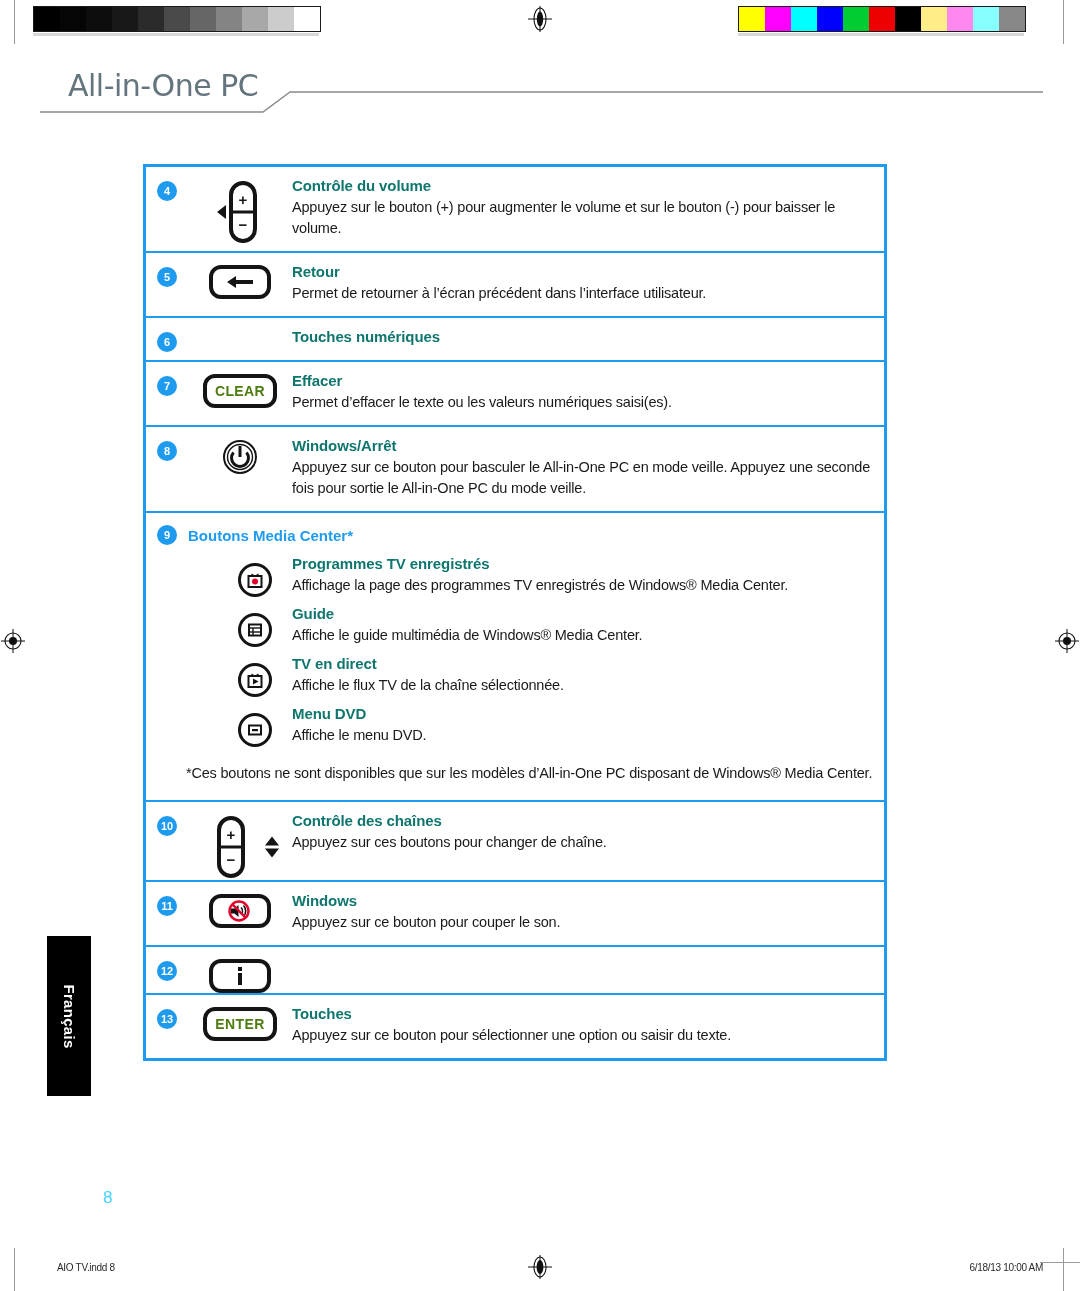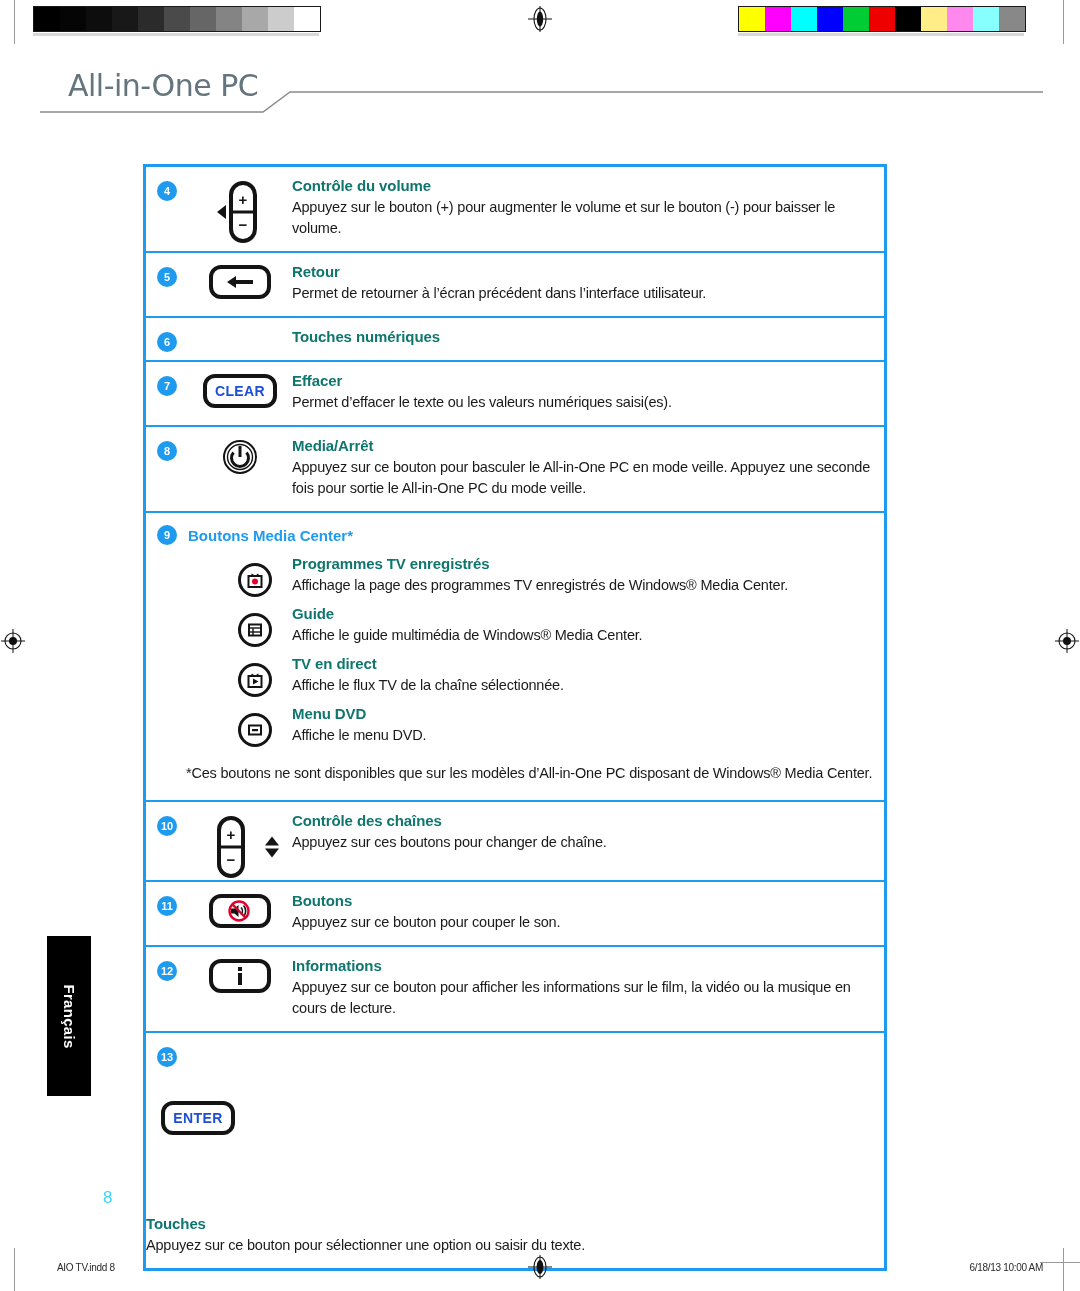--- a/index.html
+++ b/index.html
@@ -92,21 +92,21 @@
     width: 744px;
     border: 3px solid #1e9bef;
     box-sizing: border-box;
     background: #ffffff;
   }
   .row {
     display: flex;
     border-bottom: 2px solid #1e9bef;
     box-sizing: border-box;
   }
-  .row:last-child { border-bottom: none; flex-direction: column; }
+  .row:last-child { border-bottom: none; }
 
   .col-num {
     width: 42px;
     flex: 0 0 42px;
     padding-top: 14px;
     display: flex;
     justify-content: center;
   }
   .badge {
     width: 20px; height: 20px;
@@ -244,21 +244,21 @@
     border-radius: 12px;
     background: #fff;
     min-width: 62px;
     height: 34px;
     display: flex;
     align-items: center;
     justify-content: center;
     font-weight: bold;
     font-size: 14px;
     letter-spacing: 0.4px;
-    color: #1d4ed8;
+    color: #4d7c0f;
     box-sizing: border-box;
     padding: 0 8px;
   }
   .keybtn.wide { min-width: 72px; }
   .keybtn.info { min-width: 62px; font-size: 19px; font-style: normal; }
 
   .circbtn {
     width: 34px; height: 34px;
     border-radius: 50%;
     border: 3px solid #141414;
@@ -436,21 +436,21 @@
       <div>
         <svg width="36" height="36" viewBox="0 0 36 36">
           <circle cx="18" cy="18" r="16" fill="none" stroke="#141414" stroke-width="2"></circle>
           <circle cx="18" cy="18" r="12.5" fill="none" stroke="#141414" stroke-width="1.4"></circle>
           <path d="M11.5 13.5 A8.5 8.5 0 1 0 24.5 13.5" fill="none" stroke="#141414" stroke-width="3"></path>
           <rect x="16.5" y="7" width="3" height="11" fill="#141414"></rect>
         </svg>
       </div>
     </div>
     <div class="col-text">
-      <div class="ttl">Media/Arrêt</div>
+      <div class="ttl">Windows/Arrêt</div>
       <div class="desc">Appuyez sur ce bouton pour basculer le All-in-One PC en mode veille. Appuyez une seconde fois pour sortie le All-in-One PC du mode veille.</div>
     </div>
   </div>
 
   <div class="row" style="display:block;">
     <div class="mc-head">
       <div class="col-num">
         <div class="badge">9</div>
       </div>
       <div class="mc-title">Boutons Media Center*</div>
@@ -558,40 +558,36 @@
         <svg width="28" height="24" viewBox="0 0 28 24">
           <path d="M5 9.5 L8.5 9.5 L12.5 6 L12.5 18 L8.5 14.5 L5 14.5 Z" fill="#141414"></path>
           <path d="M15 8.5 A5 5 0 0 1 15 15.5" fill="none" stroke="#141414" stroke-width="1.6"></path>
           <path d="M17.5 6.5 A8 8 0 0 1 17.5 17.5" fill="none" stroke="#141414" stroke-width="1.6"></path>
           <circle cx="13" cy="12" r="9.5" fill="none" stroke="#e3002b" stroke-width="2.4"></circle>
           <line x1="6.2" y1="5.2" x2="19.8" y2="18.8" stroke="#e3002b" stroke-width="2.4"></line>
         </svg>
       </div>
     </div>
     <div class="col-text">
-      <div class="ttl">Boutons</div>
+      <div class="ttl">Windows</div>
       <div class="desc">Appuyez sur ce bouton pour couper le son.</div>
     </div>
   </div>
 
   <div class="row">
     <div class="col-num">
       <div class="badge">12</div>
     </div>
     <div class="col-icon">
       <div class="keybtn info">
         <svg width="10" height="22" viewBox="0 0 10 22">
           <rect x="3" y="2" width="4" height="4" fill="#141414"></rect>
           <rect x="3" y="8" width="4" height="12" fill="#141414"></rect>
         </svg>
       </div>
-    </div>
-    <div class="col-text">
-      <div class="ttl">Informations</div>
-      <div class="desc">Appuyez sur ce bouton pour afficher les informations sur le film, la vidéo ou la musique en cours de lecture.</div>
     </div>
   </div>
 
   <div class="row">
     <div class="col-num">
       <div class="badge">13</div>
     </div>
     <div class="col-icon">
       <div class="keybtn wide">ENTER</div>
     </div>

